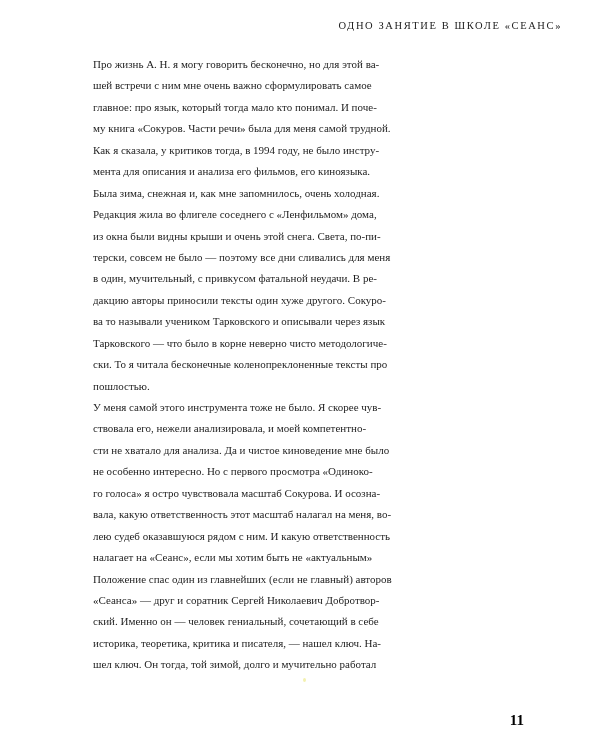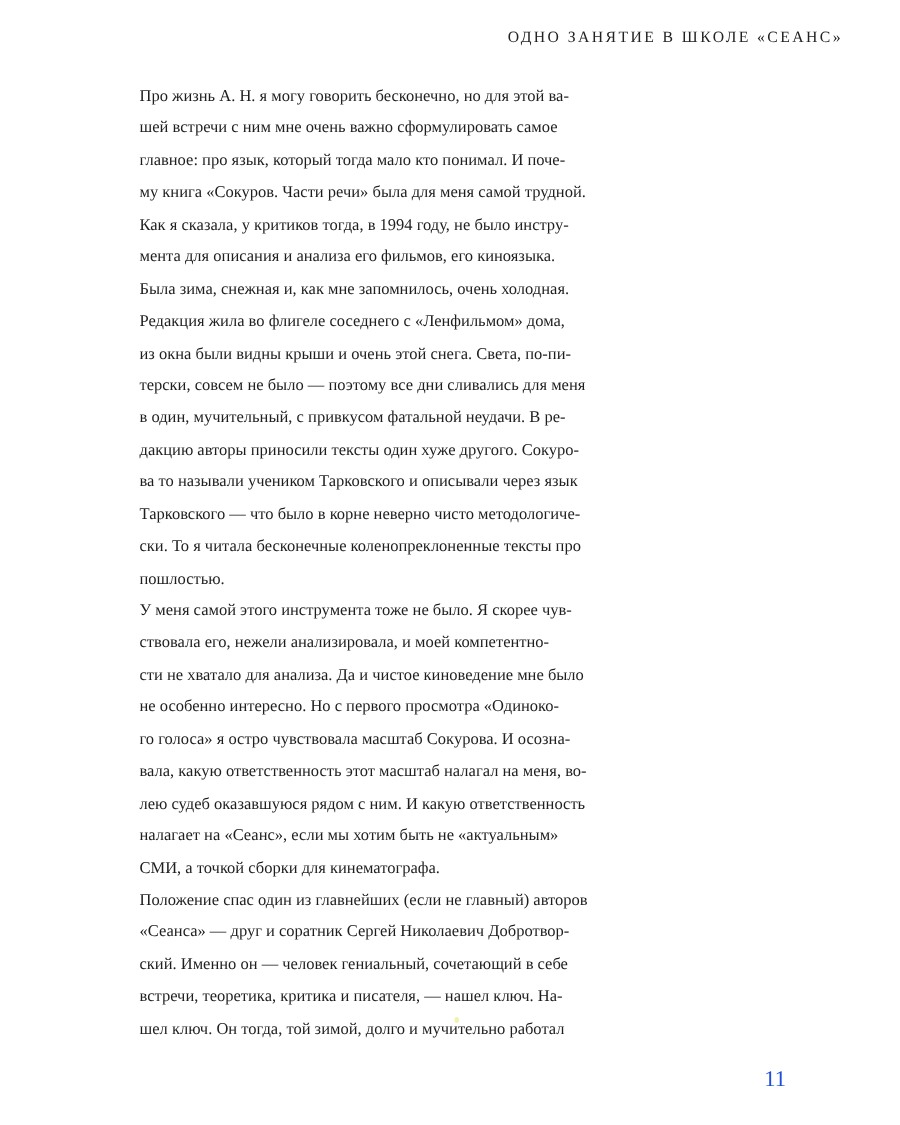--- a/index.html
+++ b/index.html
@@ -28,22 +28,22 @@
   .line {
     font-size: 11px;
     line-height: 21.45px;
     height: 21.45px;
     white-space: nowrap;
   }
   .page-number {
     position: absolute;
     right: 76px; top: 712px;
     font-size: 15px;
-    font-weight: normal;
-    color: #1d4ed8;
+    font-weight: bold;
+    color: #000000;
   }
   .speck {
     position: absolute;
     left: 303px; top: 678px;
     width: 3px; height: 4px;
     background: #f3f1b0;
     border-radius: 50%;
   }
 </style>
 </head>
@@ -69,23 +69,22 @@
   <div class="line">ски. То я читала бесконечные коленопреклоненные тексты про</div>
   <div class="line">пошлостью.</div>
   <div class="line">У меня самой этого инструмента тоже не было. Я скорее чув-</div>
   <div class="line">ствовала его, нежели анализировала, и моей компетентно-</div>
   <div class="line">сти не хватало для анализа. Да и чистое киноведение мне было</div>
   <div class="line">не особенно интересно. Но с первого просмотра «Одиноко-</div>
   <div class="line">го голоса» я остро чувствовала масштаб Сокурова. И осозна-</div>
   <div class="line">вала, какую ответственность этот масштаб налагал на меня, во-</div>
   <div class="line">лею судеб оказавшуюся рядом с ним. И какую ответственность</div>
   <div class="line">налагает на «Сеанс», если мы хотим быть не «актуальным»</div>
-  <div class="line">СМИ, а точкой сборки для кинематографа.</div>
   <div class="line">Положение спас один из главнейших (если не главный) авторов</div>
   <div class="line">«Сеанса» — друг и соратник Сергей Николаевич Добротвор-</div>
   <div class="line">ский. Именно он — человек гениальный, сочетающий в себе</div>
-  <div class="line">встречи, теоретика, критика и писателя, — нашел ключ. На-</div>
+  <div class="line">историка, теоретика, критика и писателя, — нашел ключ. На-</div>
   <div class="line">шел ключ. Он тогда, той зимой, долго и мучительно работал</div>
 </div>
 
 <div class="speck"></div>
 
 <div class="page-number">11</div>
 
 </body></html>

